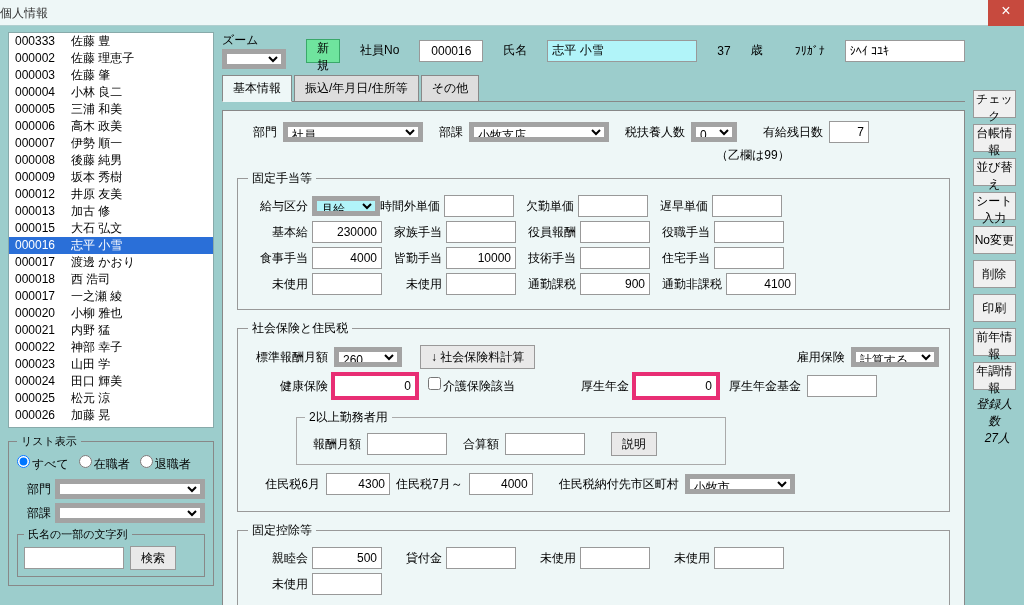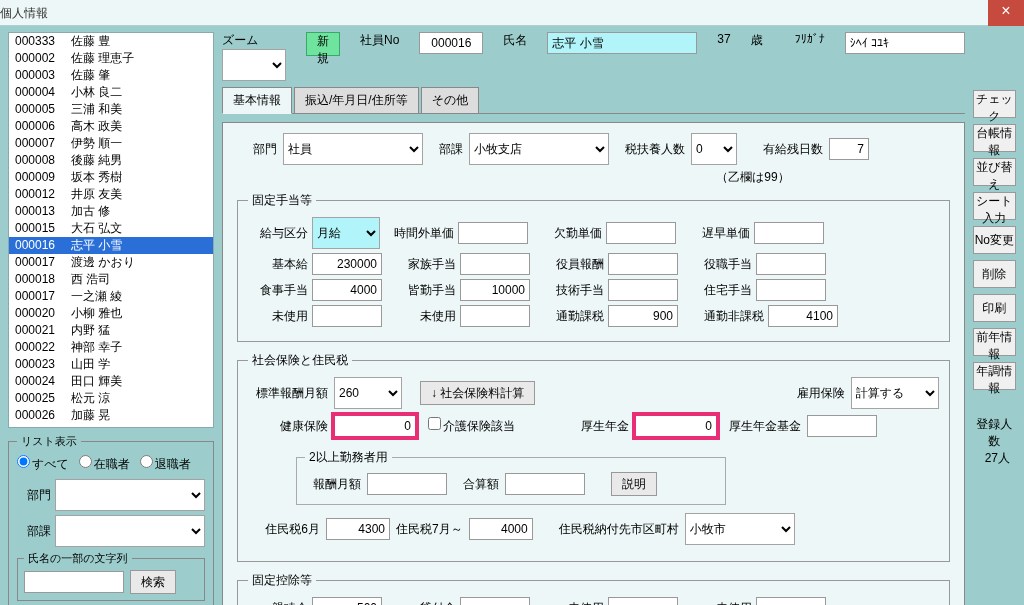--- a/index.html
+++ b/index.html
@@ -12,44 +12,44 @@
 .emp-list { background: #fff; border: 1px solid #8aa; height: 396px; overflow-y: auto; }
 .emp-row { display: flex; padding: 1px 6px; cursor: pointer; line-height: 15px; }
 .emp-row.selected { background: #2a6fd8; color: #fff; }
 .emp-id { width: 56px; }
 .emp-name { flex: 1; }
 .filter-group { border: 1px solid #888; padding: 6px 8px 8px; background: transparent; }
 .filter-group legend, .group legend { font-size: 11px; padding: 0 4px; }
 .radio-row { display: flex; gap: 10px; margin-bottom: 6px; }
 .filter-row { display: flex; align-items: center; gap: 4px; margin-bottom: 4px; }
 .filter-label { width: 34px; text-align: right; }
-.sel { height: 32px; border: 1px solid #a3a3a3; background: #fff; }
+.sel { height: 20px; border: 5px solid #a3a3a3; background: #fff; }
 .content { flex: 1; }
-.toprow { display: flex; gap: 20px; margin-bottom: 6px; flex-wrap: nowrap; }
+.toprow { display: flex; align-items: center; gap: 20px; margin-bottom: 6px; flex-wrap: nowrap; }
 .lbl { white-space: nowrap; }
 .btn { height: 24px; background: #e9e9e9; border: 1px solid #999; padding: 0 10px; cursor: pointer; }
 .btn.new { background: #6fe49e; border-color: #3aa86a; }
 .fld { height: 22px; border: 1px solid #999; padding: 0 4px; background: #fff; text-align: right; }
 .fld.l { text-align: left; }
 .fld.name { background: #b1f4f9; text-align: left; }
 .tabs { display: flex; border-bottom: 1px solid #888; margin-bottom: 8px; }
 .tab { padding: 4px 10px; border: 1px solid #888; border-bottom: none; background: #ddd; margin-right: 2px; cursor: pointer; }
 .tab.active { background: #eef7f7; border-bottom: 1px solid #eef7f7; margin-bottom: -1px; }
 .panel { background: #eef7f7; border: 1px solid #888; padding: 10px 14px; position: relative; }
 .row { display: flex; align-items: center; gap: 6px; margin-bottom: 6px; flex-wrap: nowrap; }
 .grp { border: 1px solid #999; padding: 8px 10px 10px; margin-bottom: 10px; }
 .grp legend { padding: 0 4px; }
-.gridrow { display: flex; gap: 14px; margin-bottom: 4px; align-items: center; }
+.gridrow { display: flex; gap: 0; margin-bottom: 4px; align-items: center; }
 .pair { display: flex; align-items: center; gap: 4px; }
 .pair .plab { width: 60px; text-align: right; white-space: nowrap; }
 .pair .fld { width: 70px; }
 .highlight { outline: 4px solid #e82e74; outline-offset: -1px; }
 .right-col { width: 78px; display: flex; flex-direction: column; gap: 6px; padding-top: 58px; }
 .sidebtn { height: 28px; background: #f0f0f0; border: 1px solid #999; cursor: pointer; font-size: 12px; }
-.reg-count { margin-top: 20px; text-align: center; }
+.reg-count { text-align: center; font-style: italic; }
 .sub-group { border: 1px solid #aaa; padding: 6px 8px 8px; margin-top: 6px; margin-left: 48px; }
 input[type="checkbox"], input[type="radio"] { margin-right: 2px; }
 </style>
 </head>
 <body>
 
 <div class="titlebar">
   <div class="title">個人情報</div>
   <div class="close-btn">×</div>
 </div>

